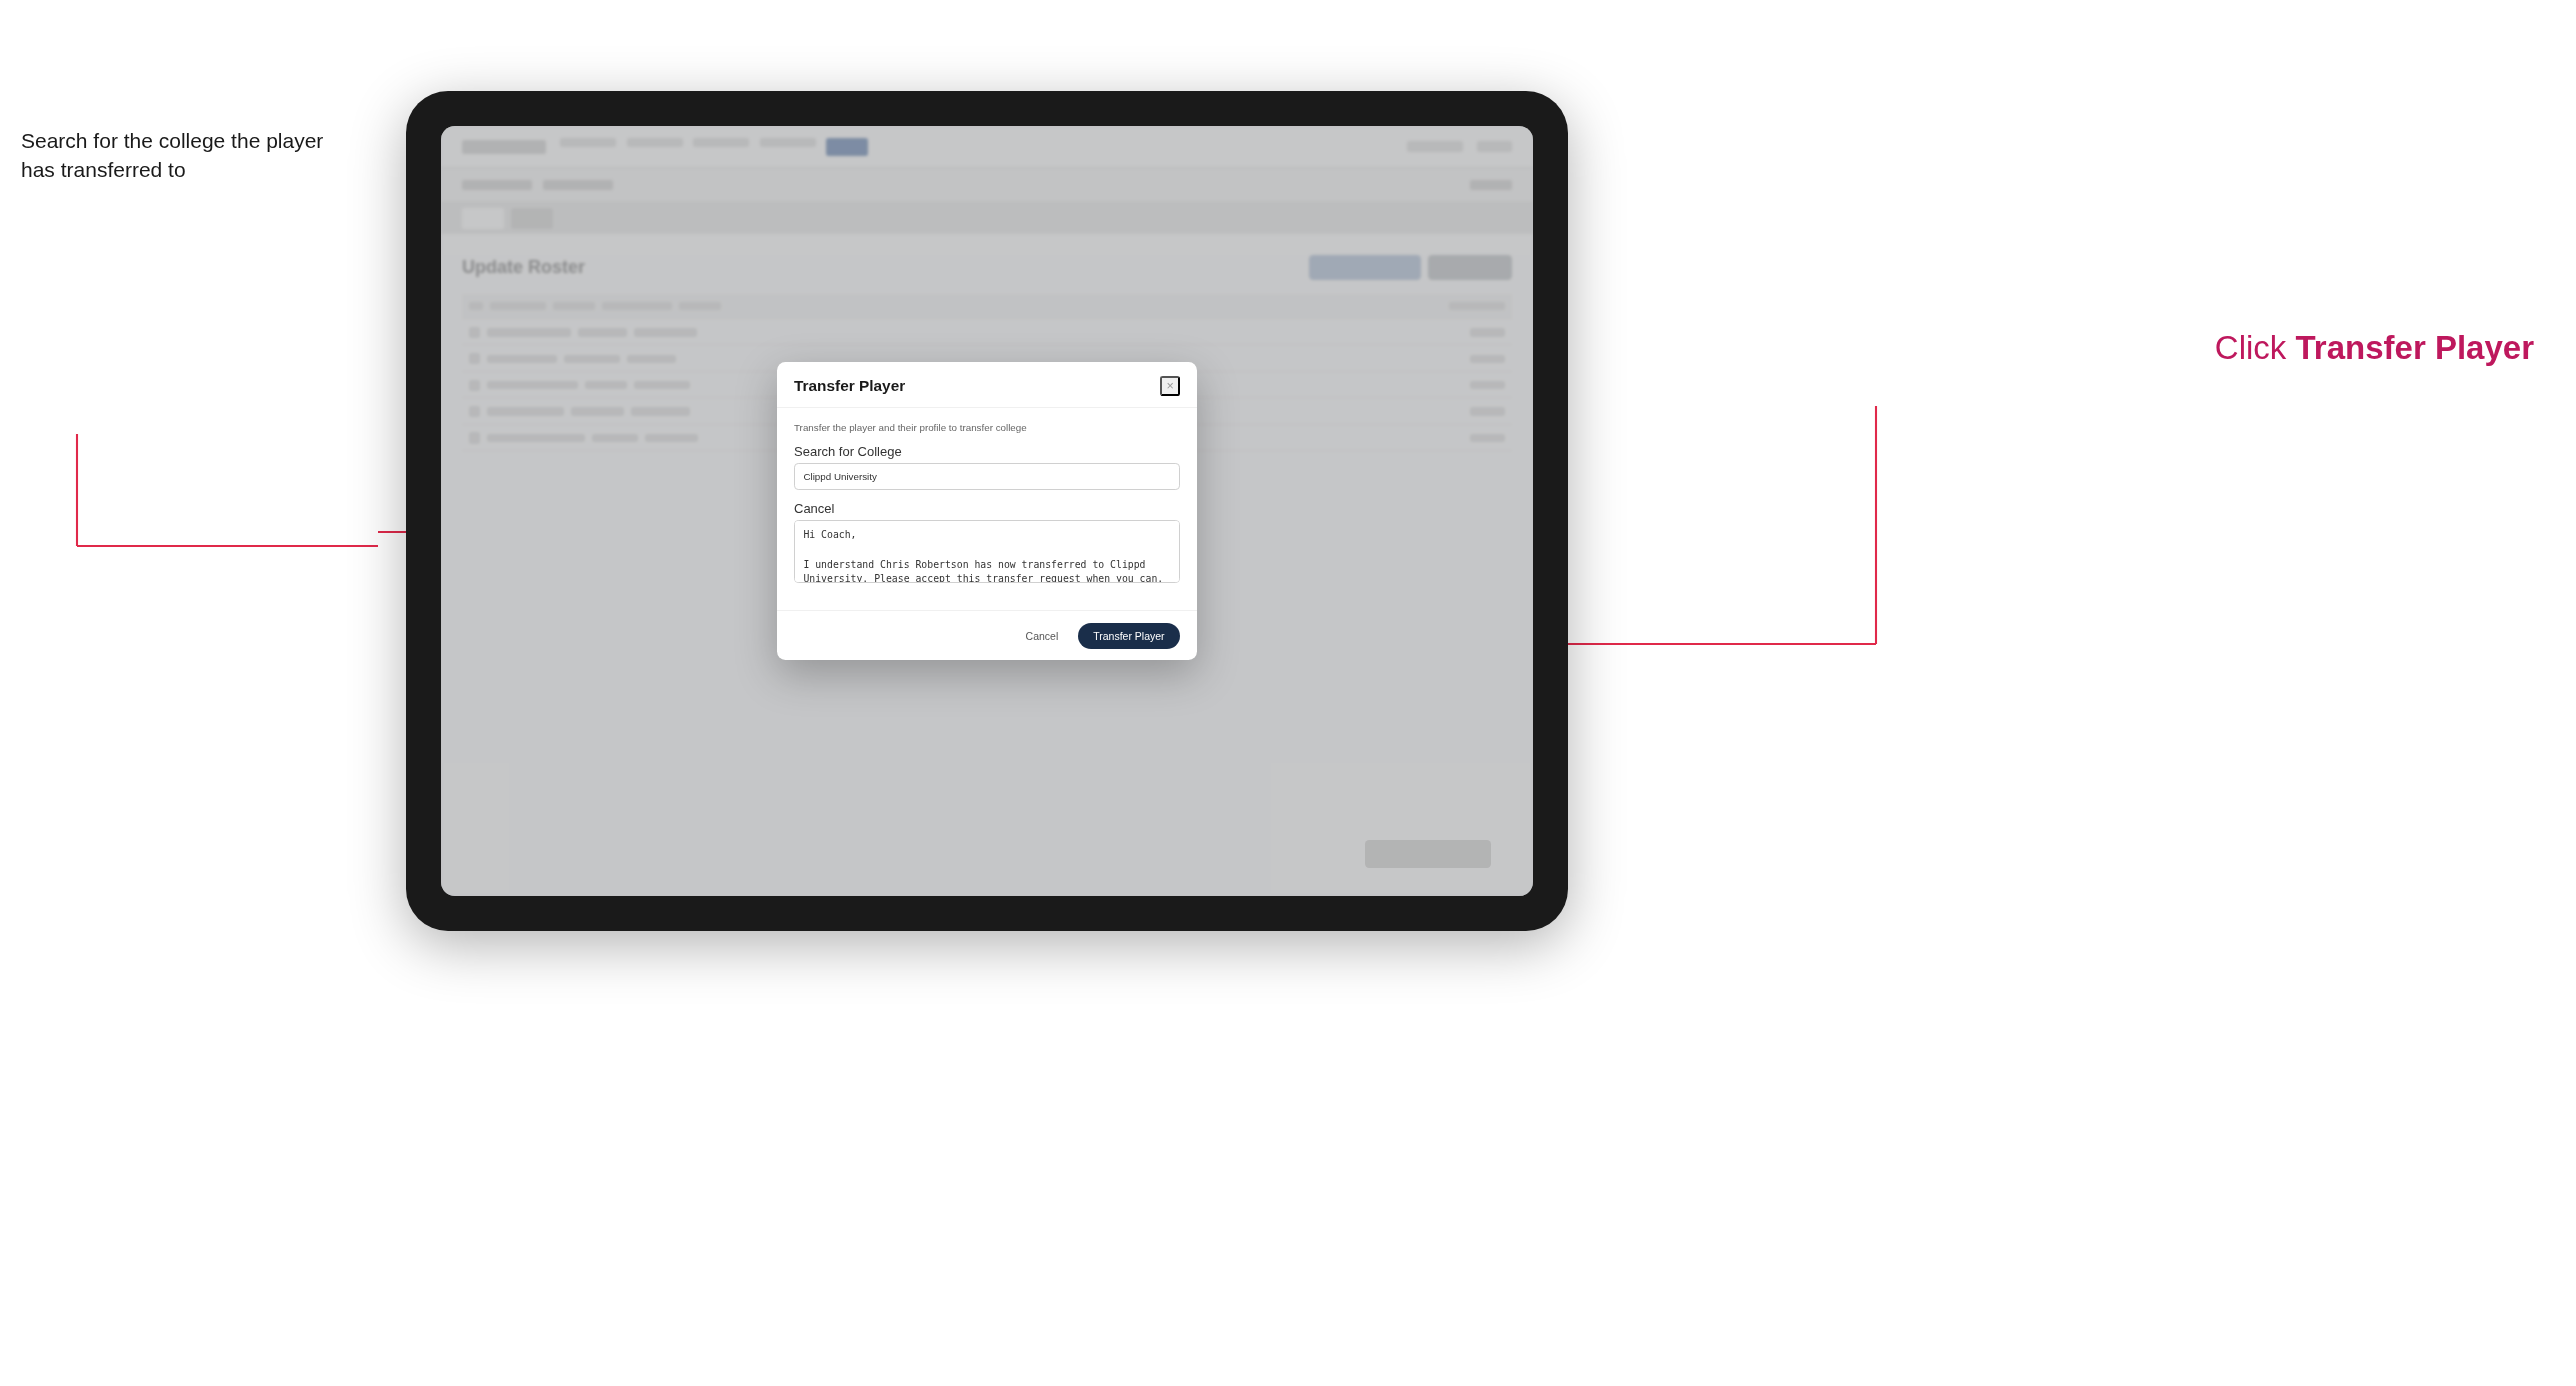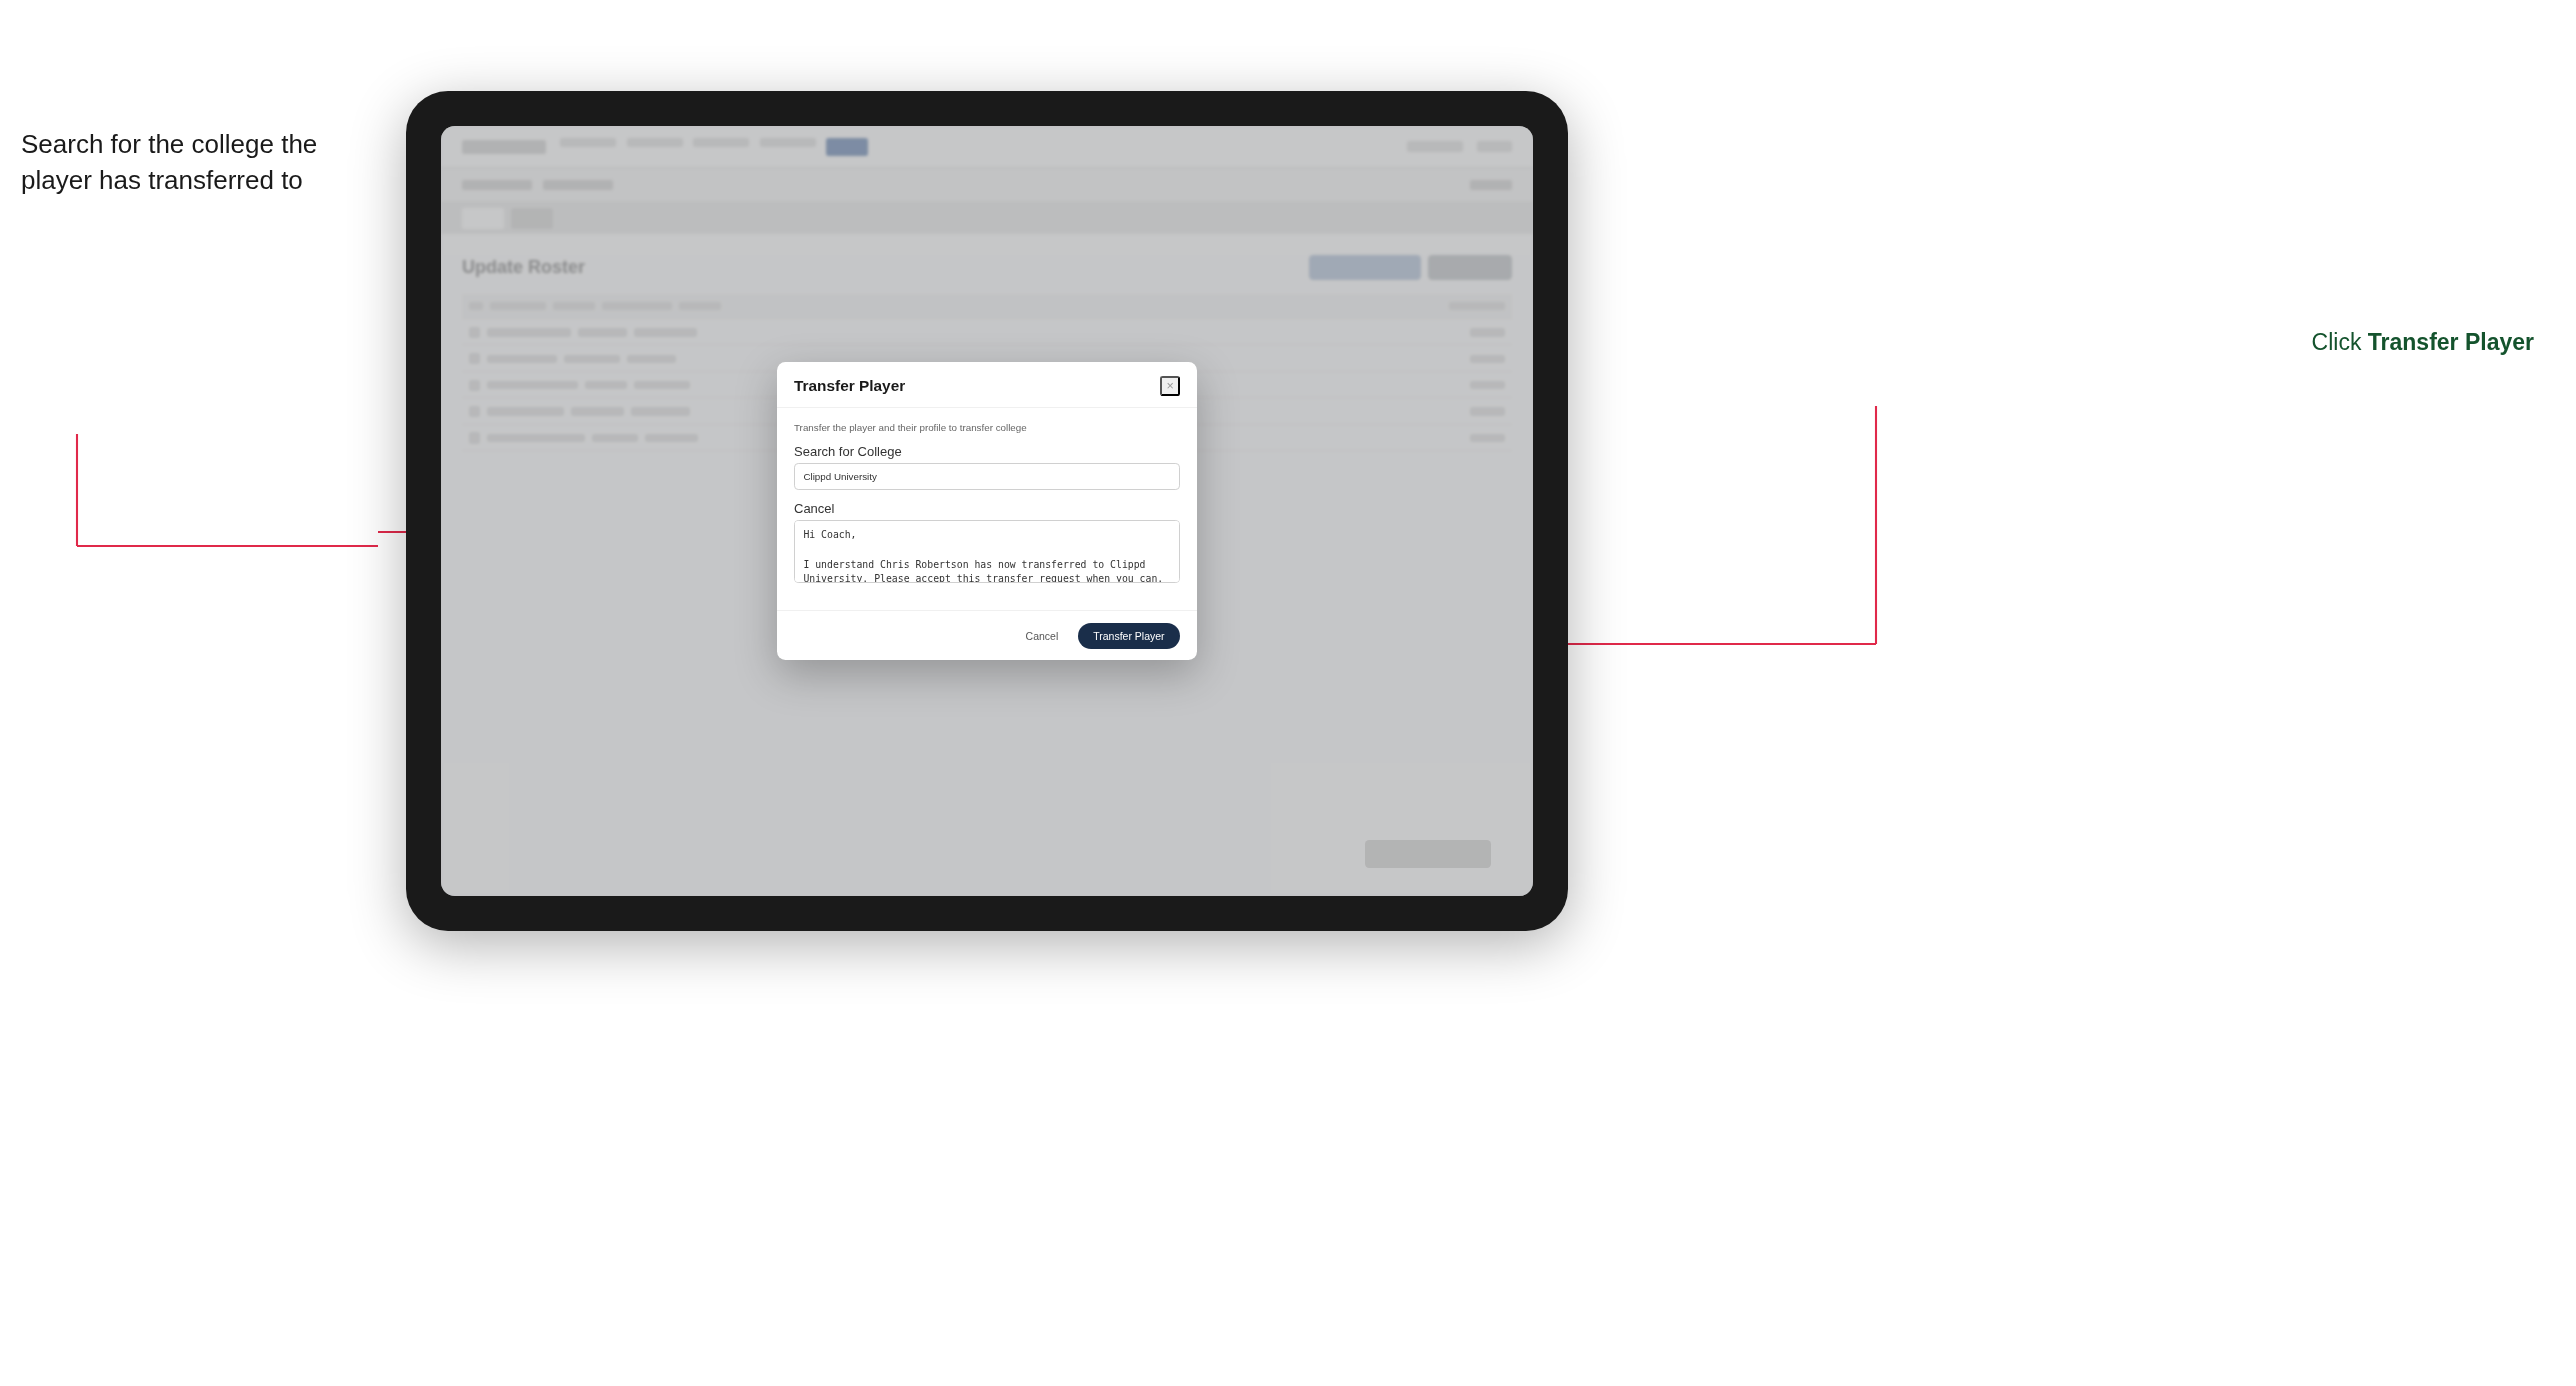--- a/index.html
+++ b/index.html
@@ -11,33 +11,33 @@
       position: relative;
       overflow: hidden;
     }
 
     
     .annotation-left {
       position: absolute;
       left: 21px;
       top: 126px;
       width: 336px;
-      font-size: 26px;
+      font-size: 21px;
       line-height: 1.4;
       color: #1a1a1a;
     }
     .annotation-left p { margin-bottom: 42px; }
 
     
     .annotation-right {
       position: absolute;
       right: 42px;
       top: 329px;
-      font-size: 23px;
-      color: #14532d;
+      font-size: 33px;
+      color: #be185d;
       white-space: nowrap;
     }
     .annotation-right strong { font-weight: 700; }
 
     
     .arrows-svg {
       position: absolute;
       top: 0; left: 0;
       width: 2576px;
       height: 1386px;

